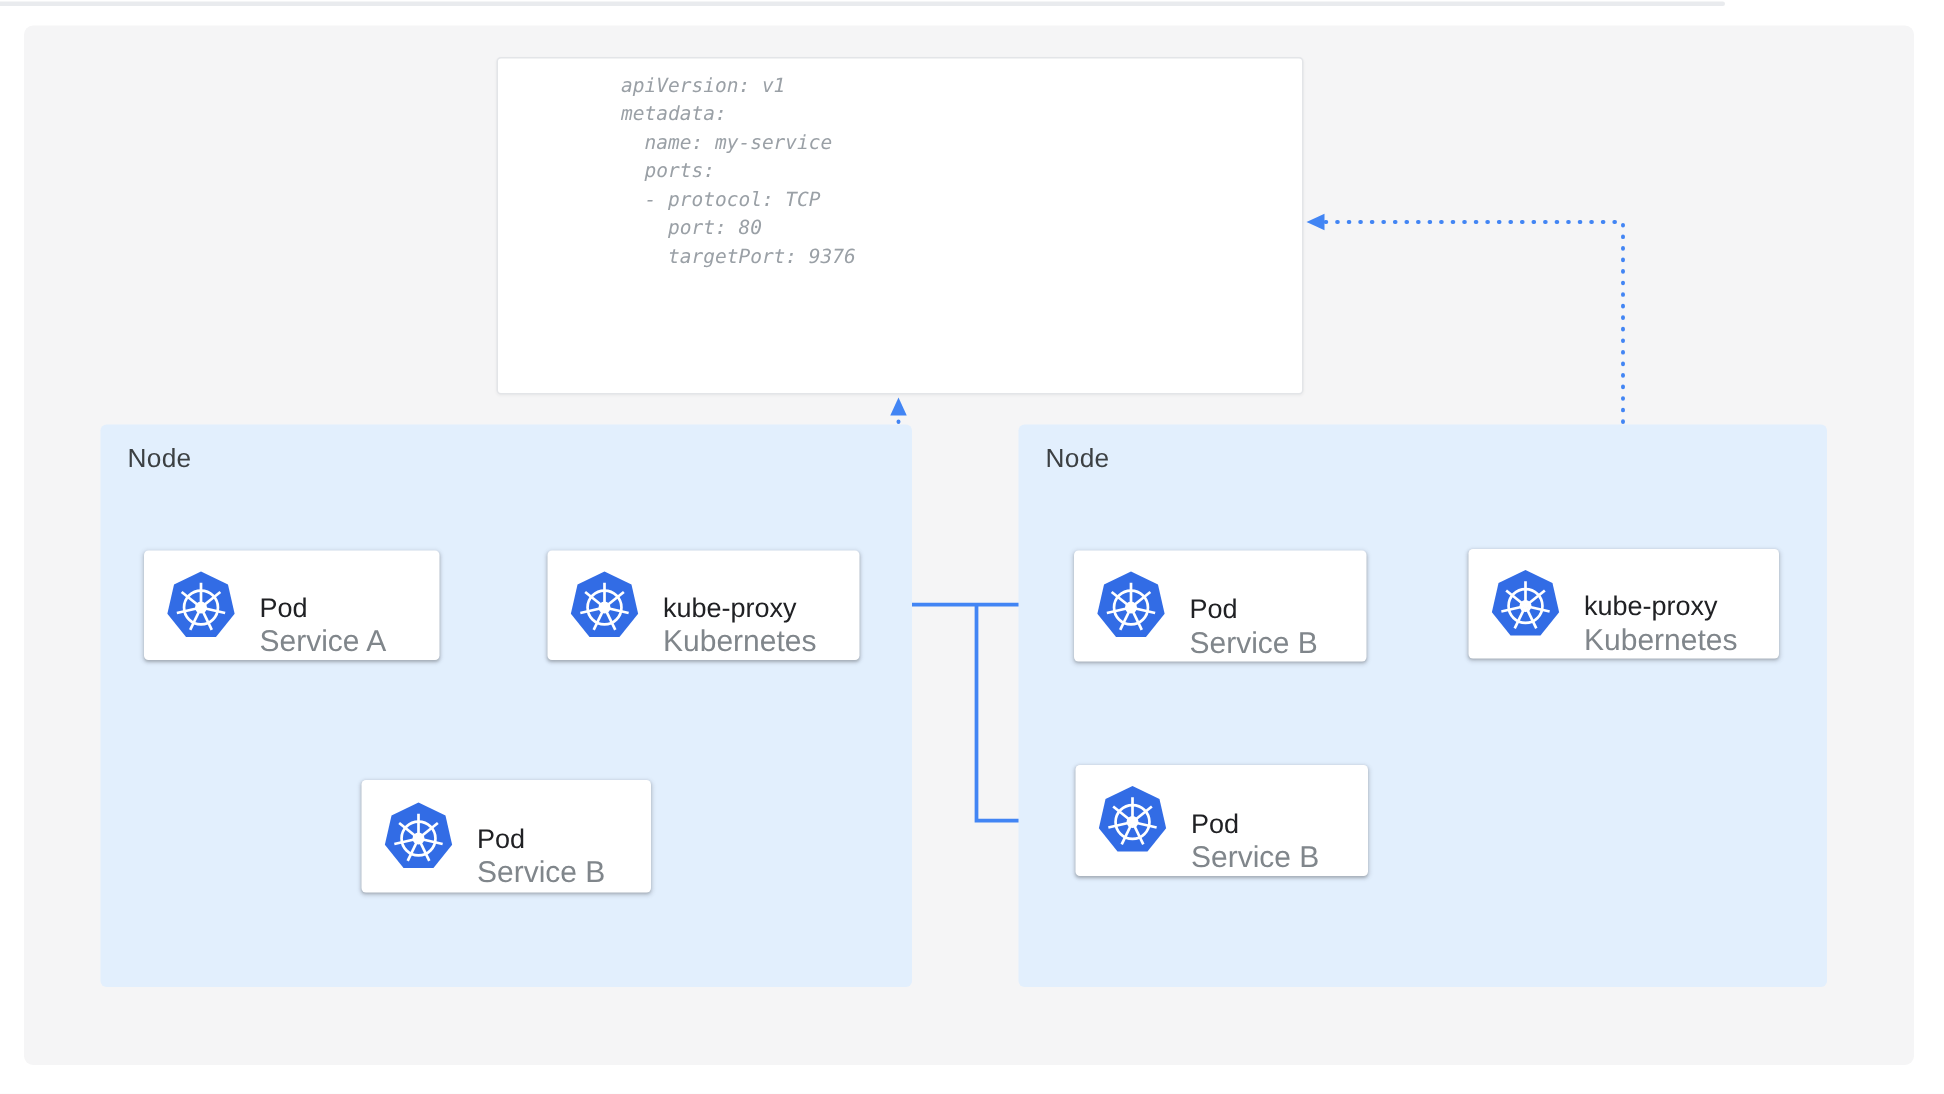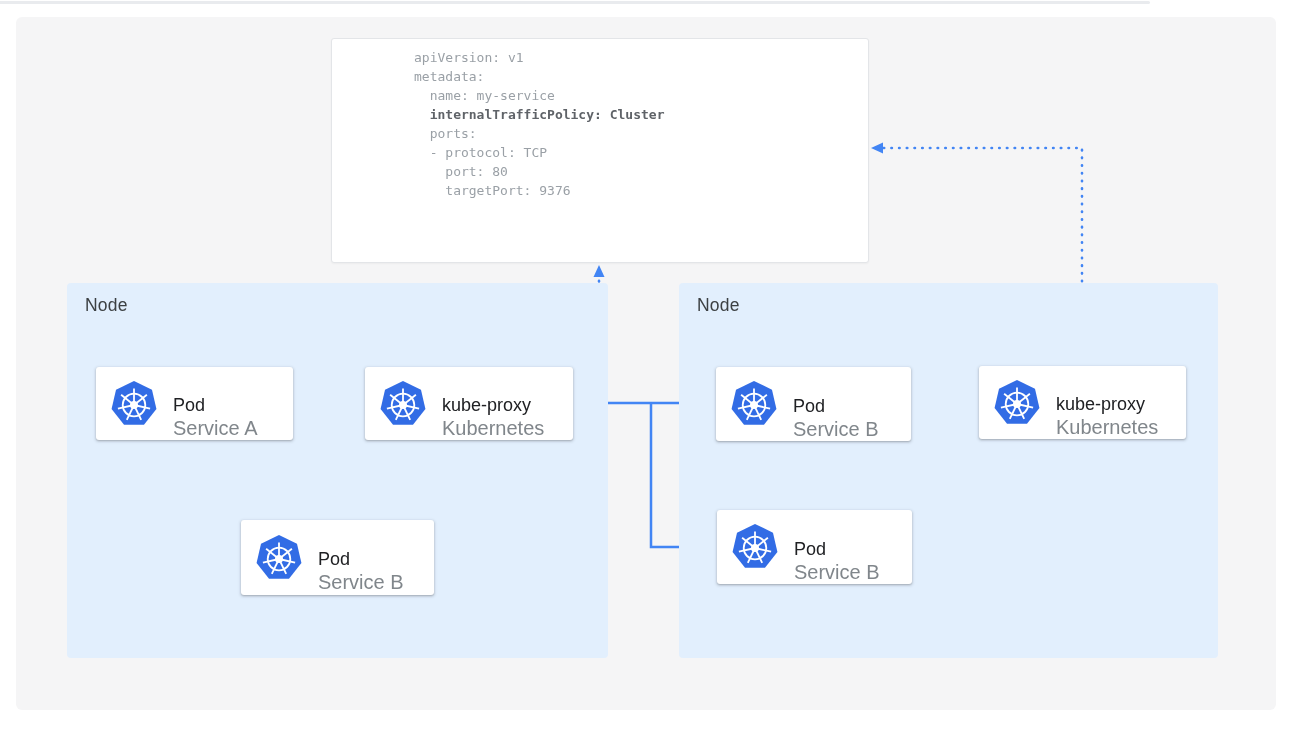--- a/index.html
+++ b/index.html
@@ -19,21 +19,21 @@
   .stage{position:relative;width:1296px;height:729px;background:#fff;}
   .top-rule{position:absolute;left:0;top:1px;width:1150px;height:3px;
     background:#e9ebee;border-radius:0 2px 2px 0;}
   .content-area{position:absolute;left:16px;top:17px;width:1260px;height:693px;
     background:var(--canvas-bg);border-radius:6px;}
   .yaml-card{position:absolute;left:331px;top:38px;width:538px;height:225px;
     background:#fff;border:1px solid #e3e5e8;border-radius:3px;
     padding:9px 10px 0 82px;
     box-shadow:0 1px 2px rgba(0,0,0,0.04);}
   .yaml-line{white-space:pre;font-family:"DejaVu Sans Mono","Liberation Mono",monospace;
-    font-size:13px;line-height:19px;color:var(--yaml-plain);}
+    font-style:italic;font-size:13px;line-height:19px;color:var(--yaml-plain);}
   .yaml-line b{color:var(--yaml-bold);font-weight:700;}
   .node{position:absolute;background:var(--node-bg);border-radius:4px;padding-left:24px;}
   .node-left{left:67px;top:283px;width:541px;height:375px;}
   .node-right{left:679px;top:283px;width:539px;height:375px;}
   .node-label{position:absolute;left:18px;top:12px;font-size:17.5px;
     color:var(--node-label-color);letter-spacing:.2px;}
   .card{position:absolute;background:#fff;border-radius:3px;
     display:flex;align-items:center;gap:15px;padding-left:14px;
     box-shadow:0 1px 2px rgba(60,64,67,.28),0 1px 3px 1px rgba(60,64,67,.13);}
   .card .logo{width:48px;height:48px;flex:0 0 auto;}
@@ -89,21 +89,20 @@
     <path class="wire-dotted" d="M468 366 V313 H599 V276"></path>
     <polygon class="head" points="599,265 593.5,277 604.5,277"></polygon>
     <path class="wire-dotted" d="M1082 366 V148 H882"></path>
     <polygon class="head" points="871,148 883,142.5 883,153.5"></polygon>
   </svg>
 
   <div class="yaml-card">
     <div class="yaml-line"><span>apiVersion: v1</span></div>
     <div class="yaml-line"><span>metadata:</span></div>
     <div class="yaml-line"><span>  name: my-service</span></div>
-    <div class="yaml-line"><span>  </span><b>internalTrafficPolicy: Cluster</b></div>
     <div class="yaml-line"><span>  ports:</span></div>
     <div class="yaml-line"><span>  - protocol: TCP</span></div>
     <div class="yaml-line"><span>    port: 80</span></div>
     <div class="yaml-line"><span>    targetPort: 9376</span></div>
   </div>
 
   <div class="node node-left">
     <span class="node-label">Node</span>
 
     <div class="card pod-a">

